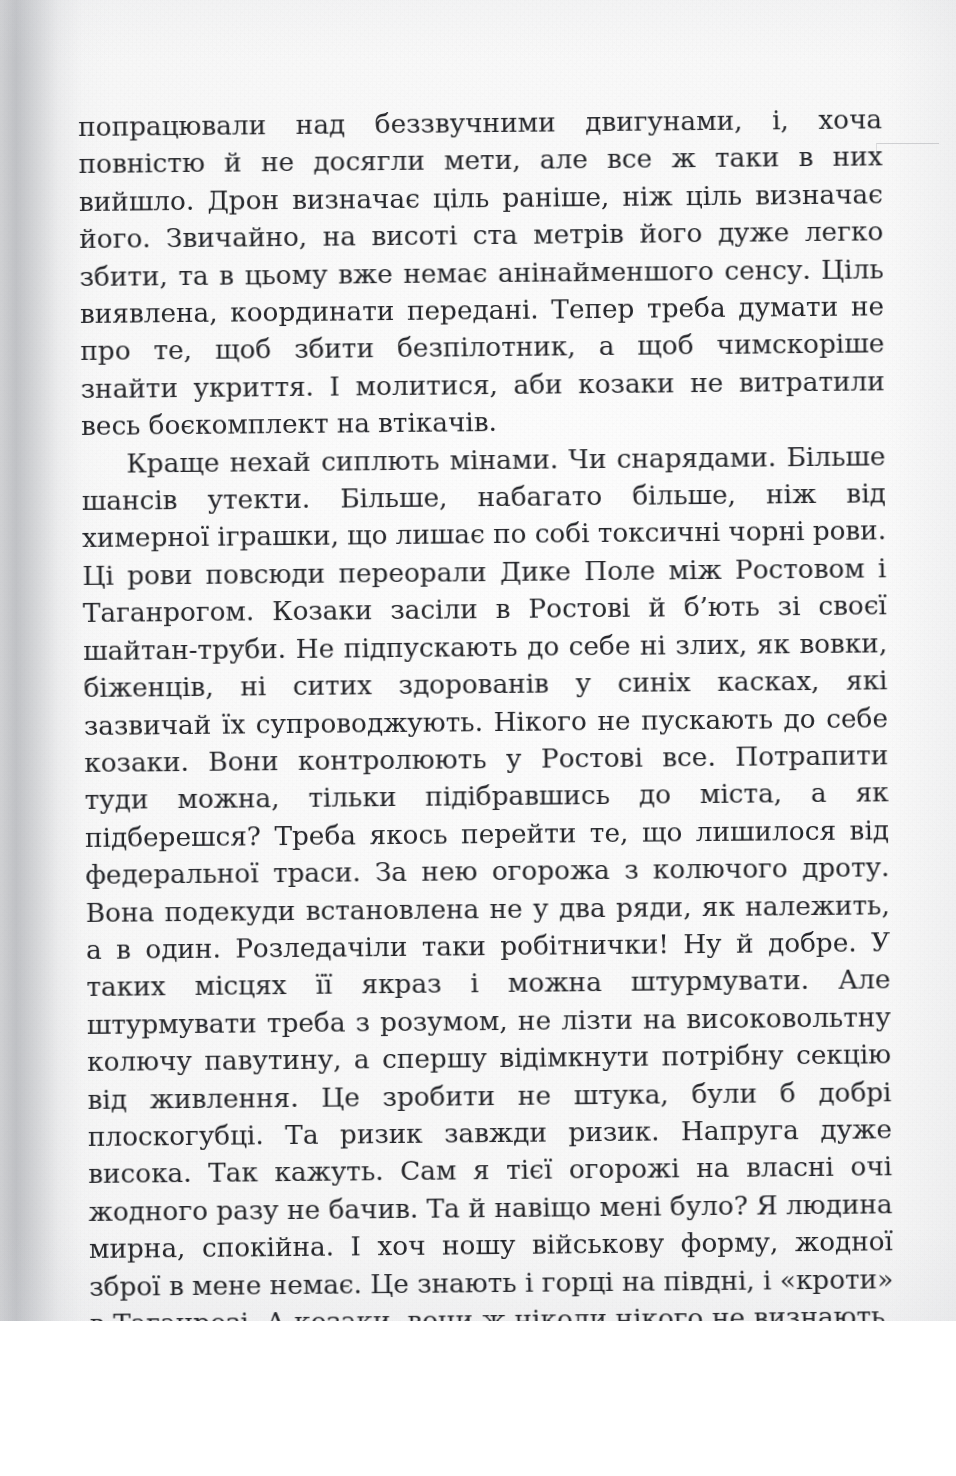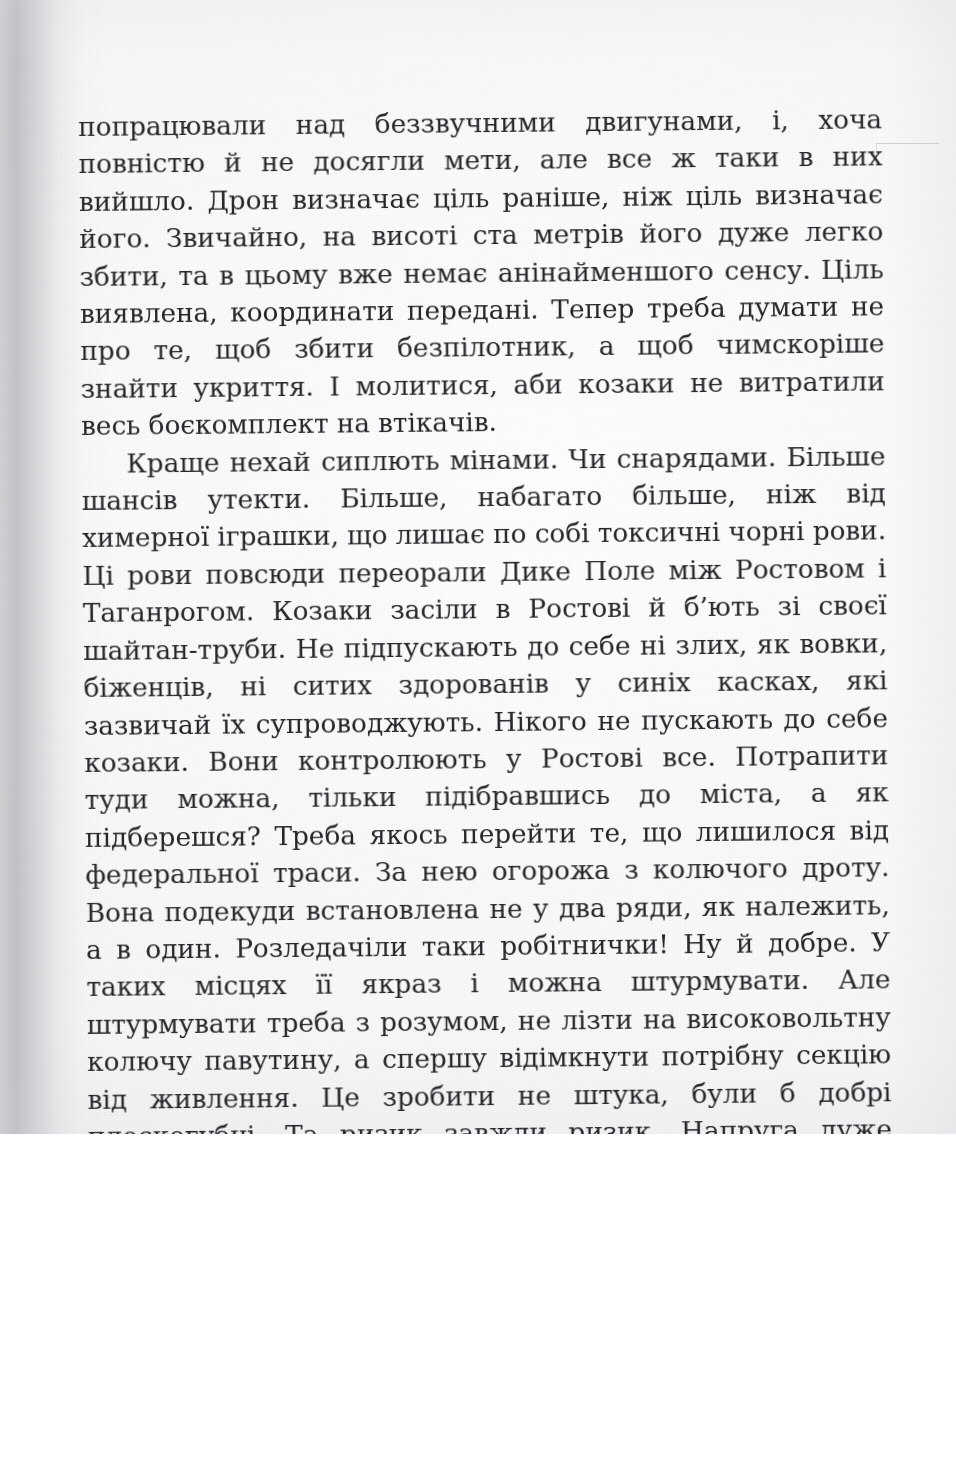--- a/index.html
+++ b/index.html
@@ -5,21 +5,21 @@
 <style>
   html, body {
     margin: 0;
     padding: 0;
     background: #ffffff;
   }
 
   .page {
     position: relative;
     width: 956px;
-    height: 1134px;
+    height: 1321px;
     overflow: hidden;
     background: #fbfbfb;
     font-family: "DejaVu Serif", "Liberation Serif", serif;
   }
 
   
   .paper-base {
     position: absolute;
     inset: 0;
     background:

